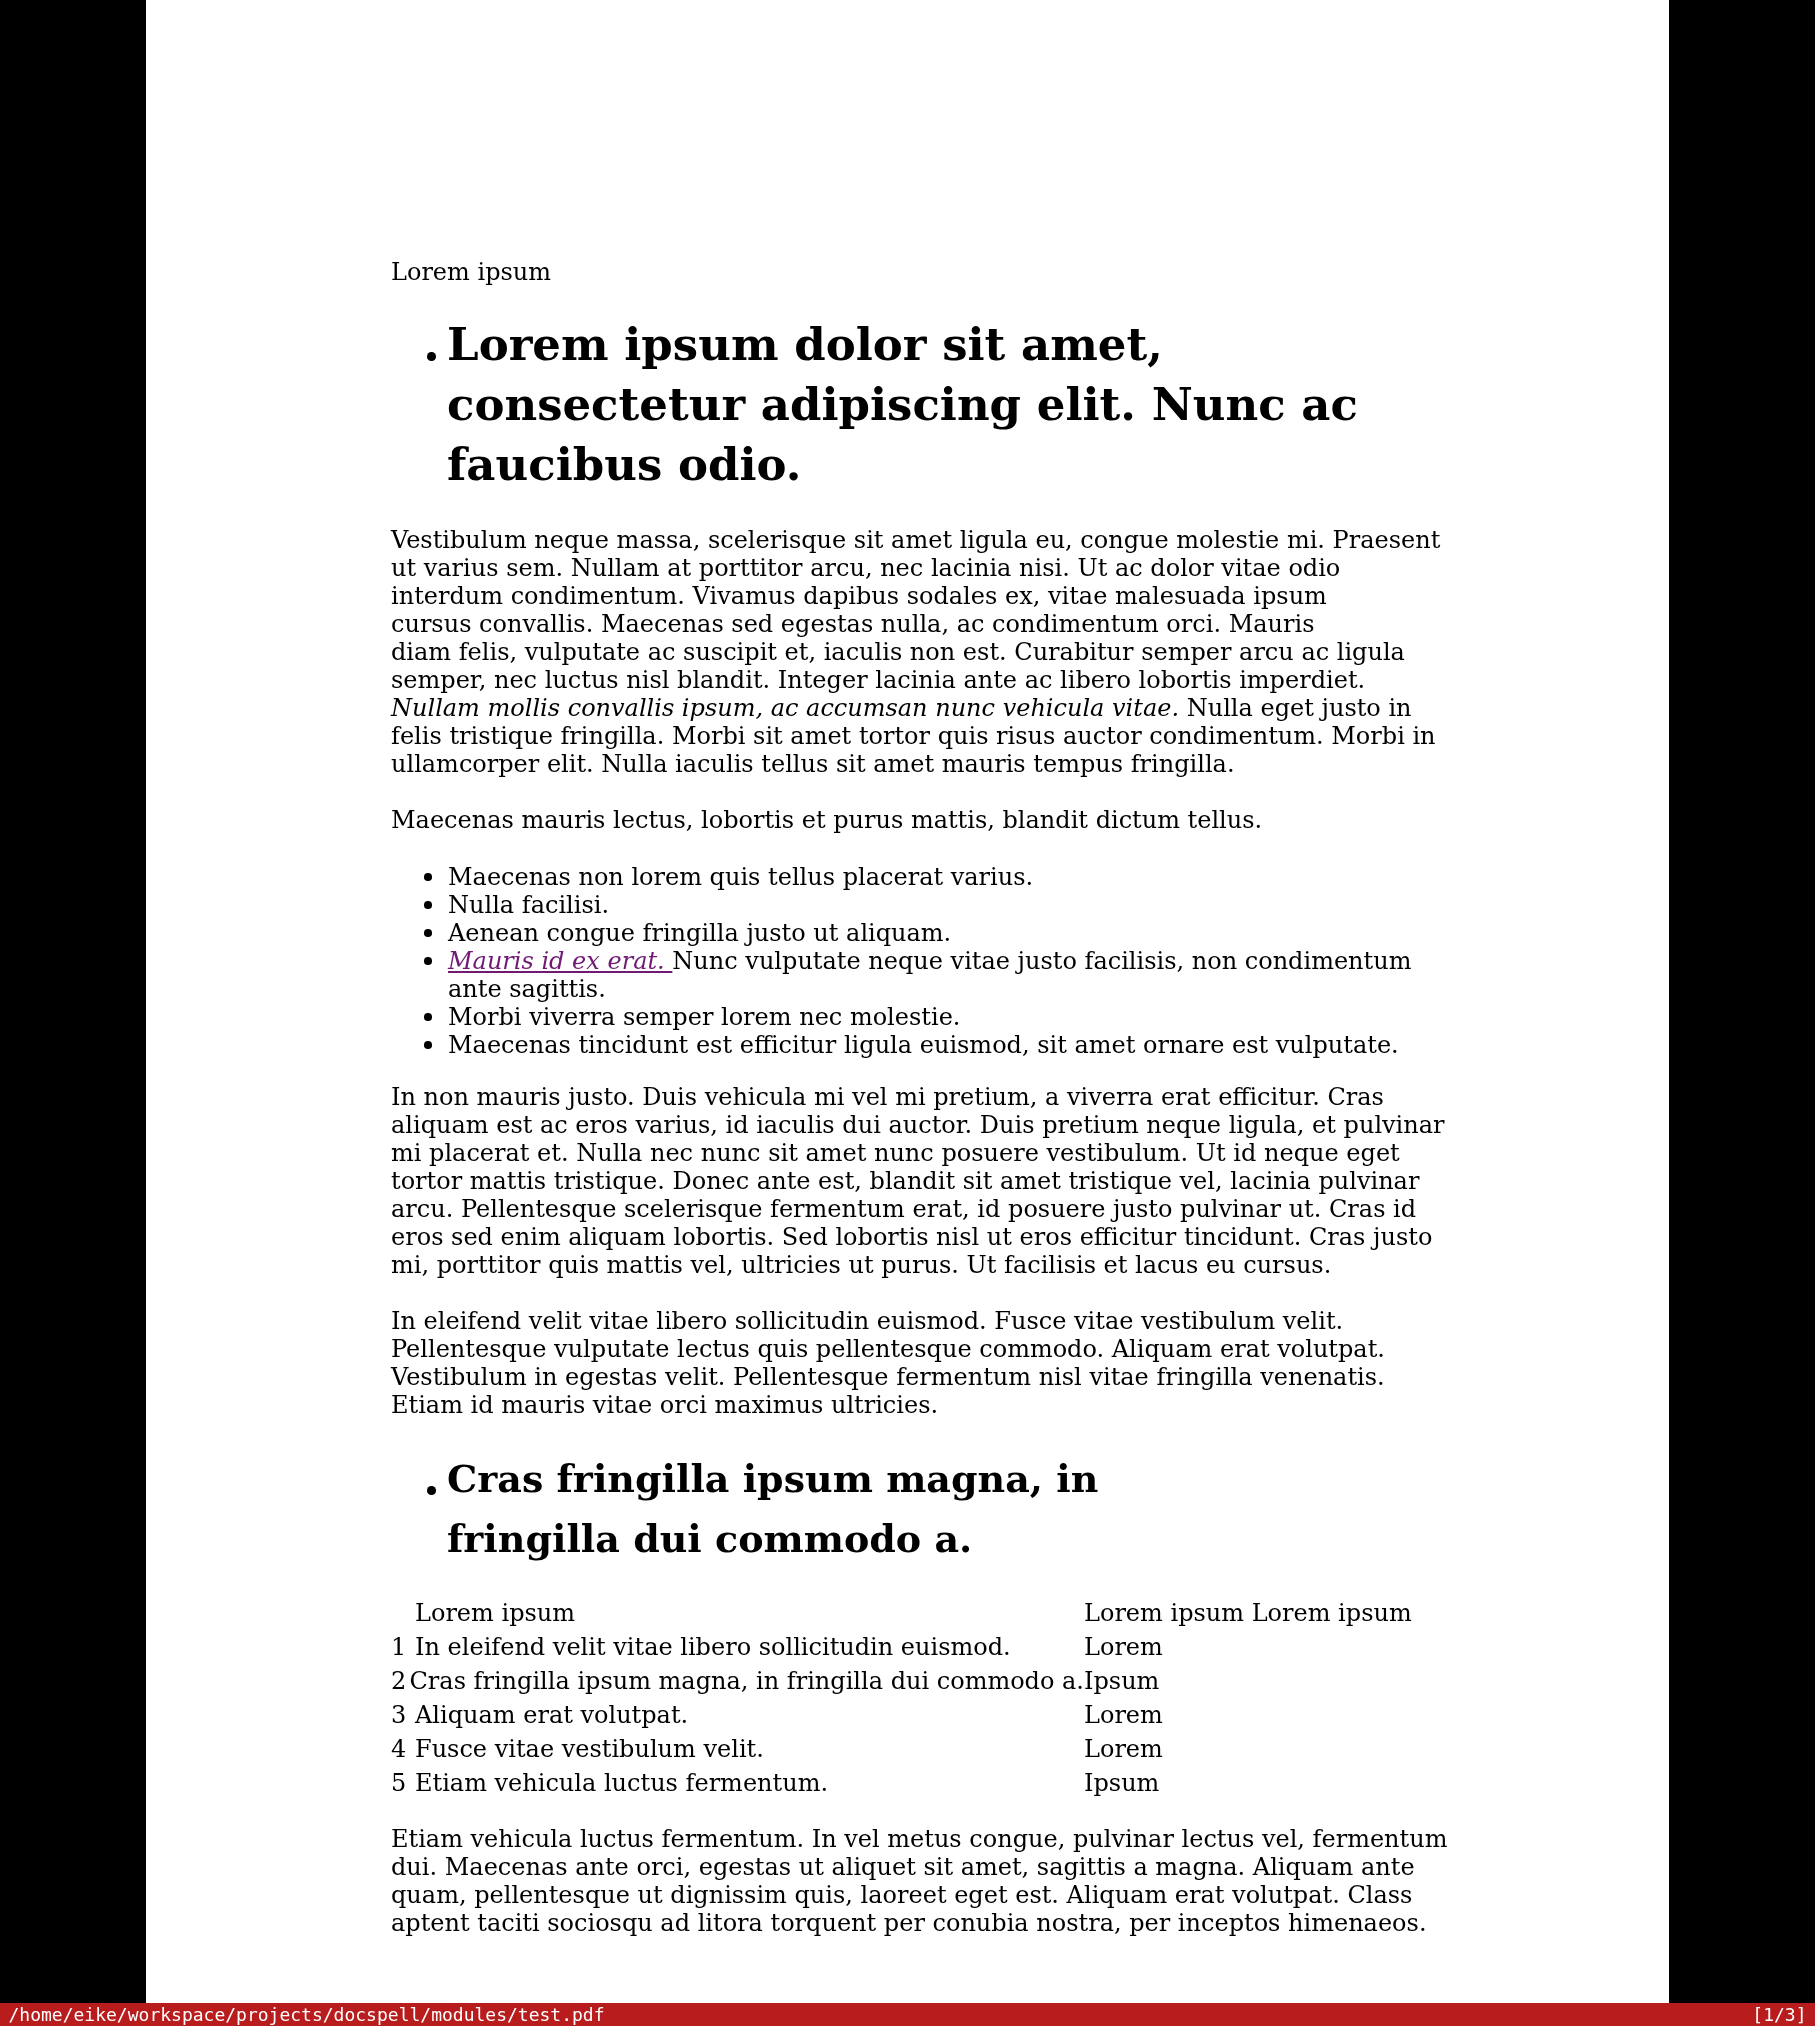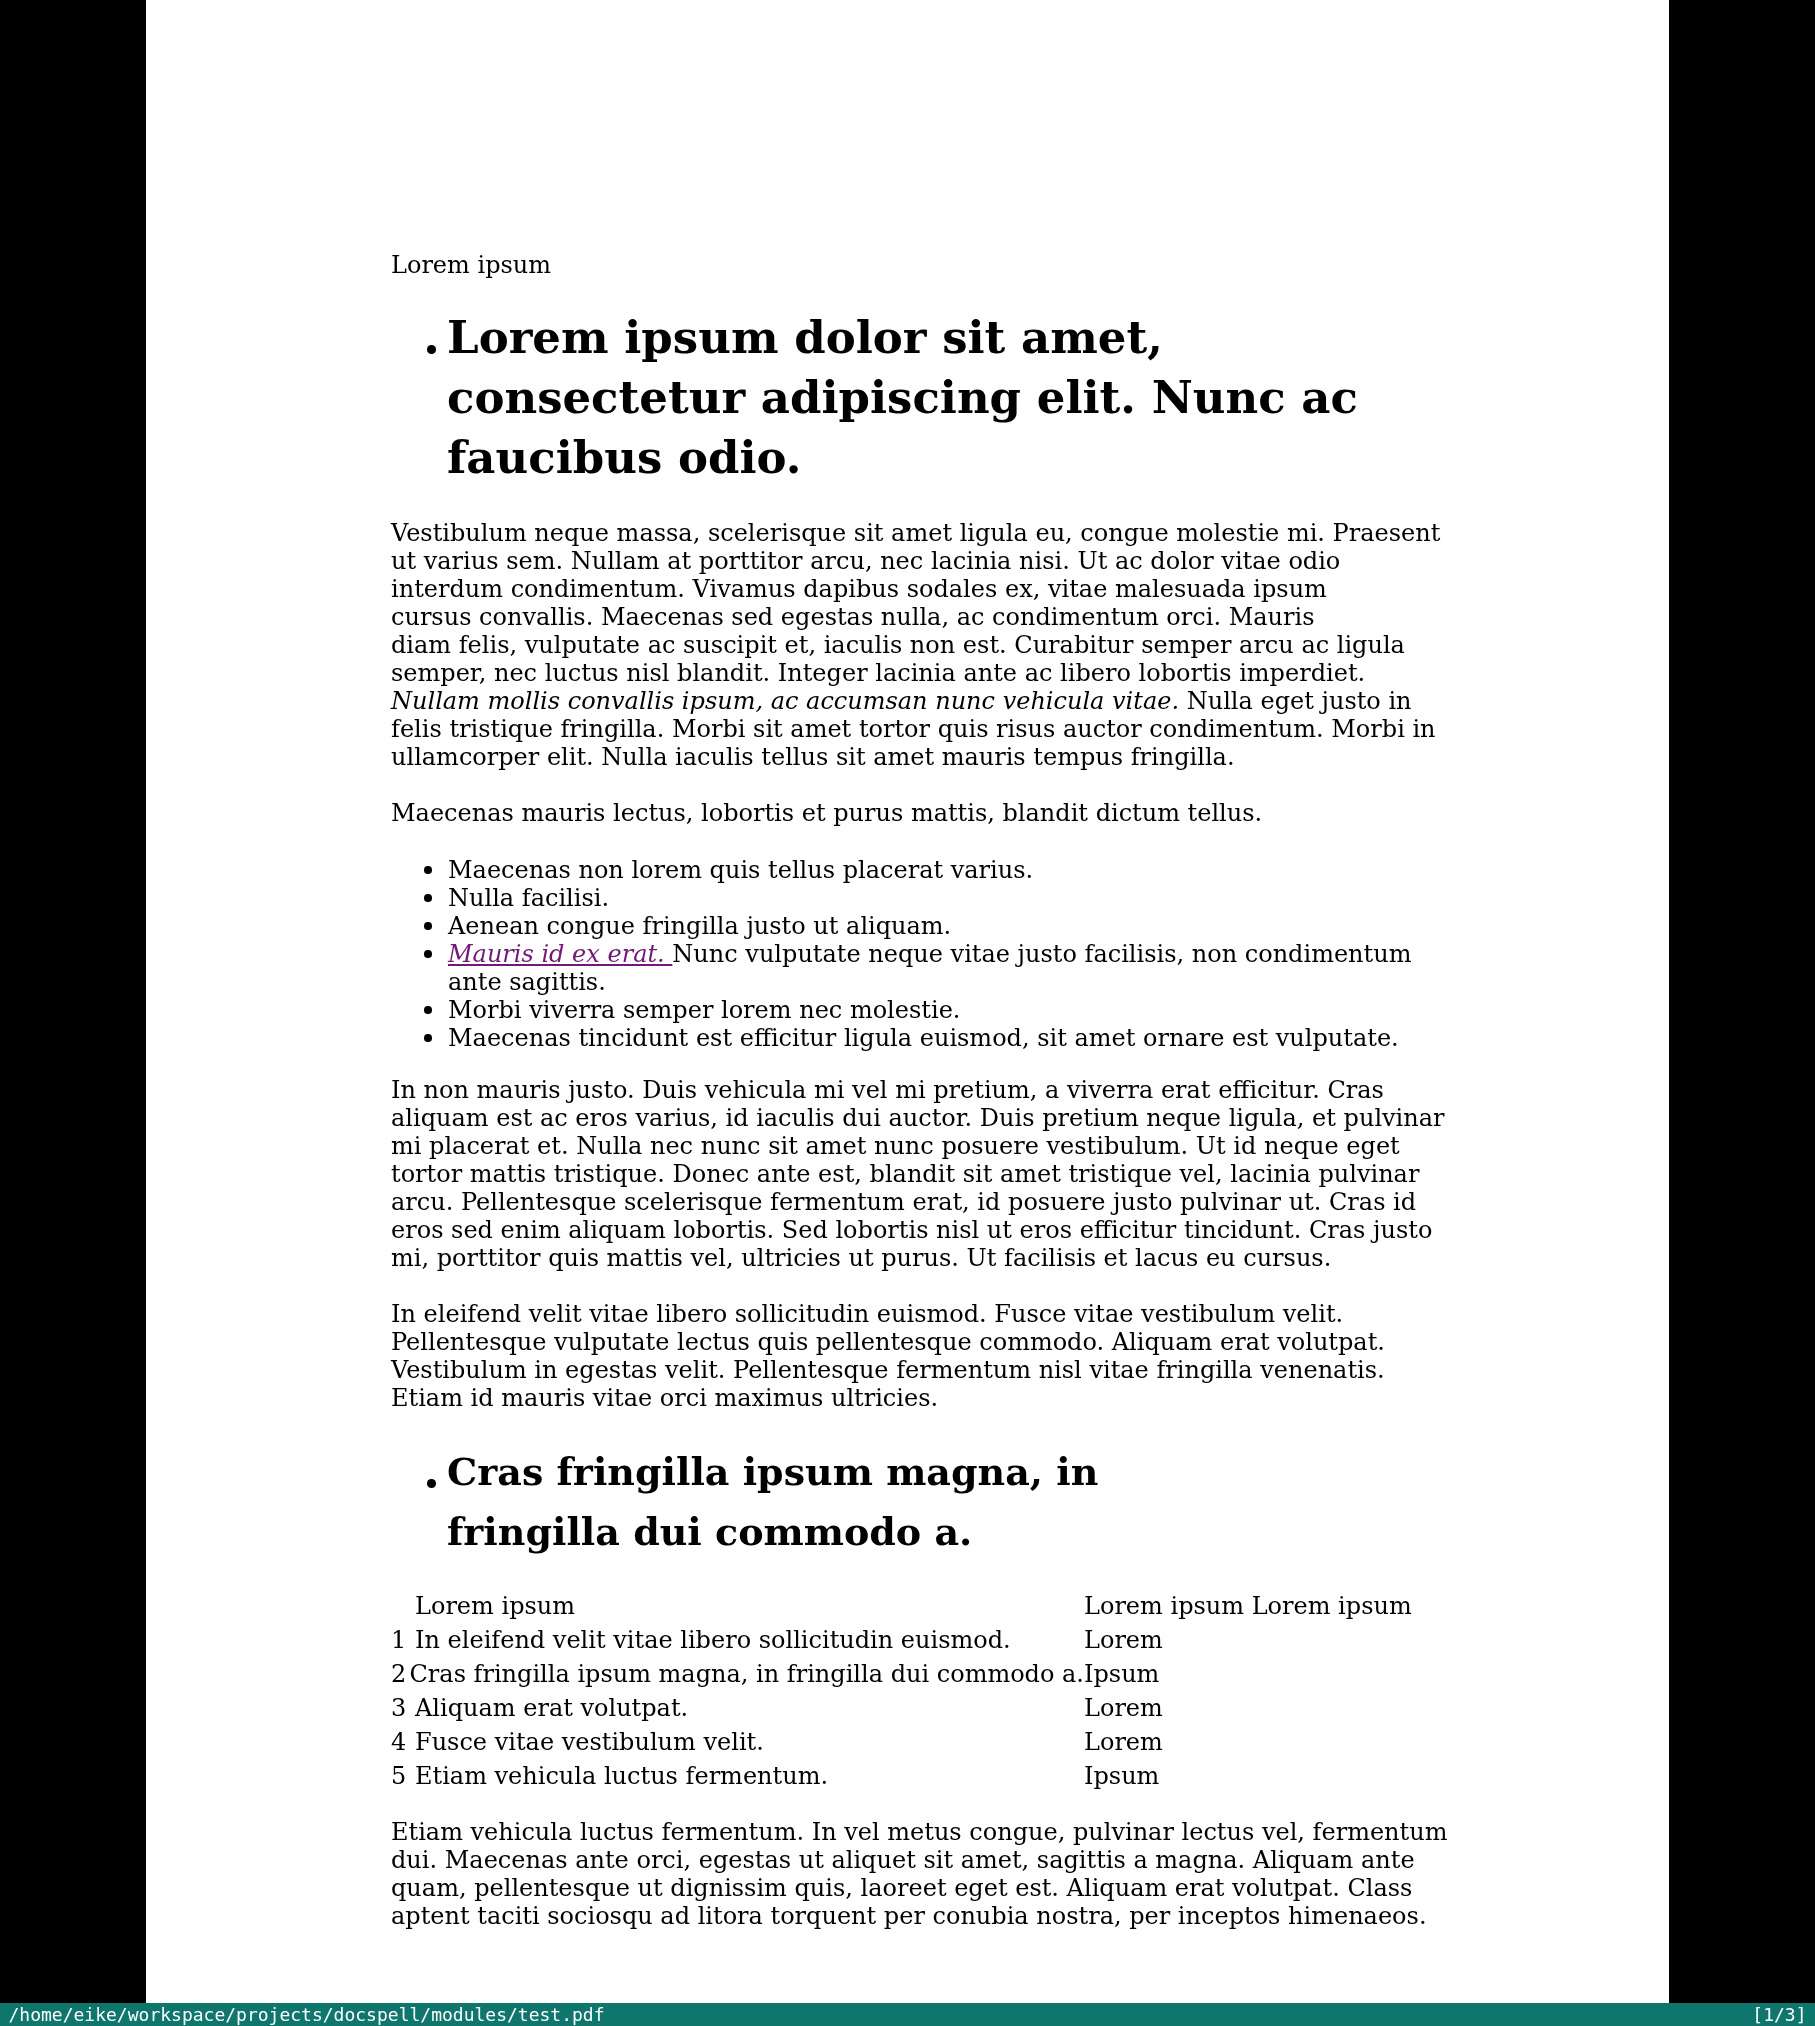--- a/index.html
+++ b/index.html
@@ -9,21 +9,21 @@
     position: relative;
     font-family: "DejaVu Serif", "Liberation Serif", serif;
     overflow: hidden;
   }
   .page {
     position: absolute; left: 146px; top: 0;
     width: 1523px; height: 2003px;
     background: #fff;
     overflow: hidden;
   }
-  .content { padding: 251px 28px 0 245px; color: #000; font-size: 24px; }
+  .content { padding: 251px 28px 0 245px; color: #000; font-size: 24px; margin-top: 7px; }
   .line { white-space: pre; line-height: 28px; }
   .doc-label { line-height: 28px; }
 
   .h1 { position: relative; margin-top: 29px; padding-left: 56px; font-size: 45px; font-weight: bold; }
   .h1 .line { line-height: 60px; }
   .h1 .hbullet, .h2 .hbullet {
     position: absolute; left: 36px; top: 37px;
     width: 8.5px; height: 8.5px; border-radius: 50%; background: #000;
   }
 
@@ -50,21 +50,21 @@
   .tnum { display: inline-block; width: 24px; }
   .para-4 { margin-top: 24.6px; }
 
   .bd { font-weight: normal; }
   .it { font-style: italic; }
   .lnk { color: #701a75; font-style: italic; text-decoration: underline; cursor: pointer; }
 
   .statusbar {
     position: absolute; left: 0; bottom: 0;
     width: 100%; height: 23px; box-sizing: border-box;
-    background: #0f766e; color: #fff;
+    background: #b91c1c; color: #fff;
     font-family: "DejaVu Sans Mono", "Liberation Mono", monospace;
     font-size: 18px;
     display: flex; justify-content: space-between; align-items: center;
     padding: 0 8.5px;
   }
 </style>
 </head>
 <body>
 
 <div class="page">

